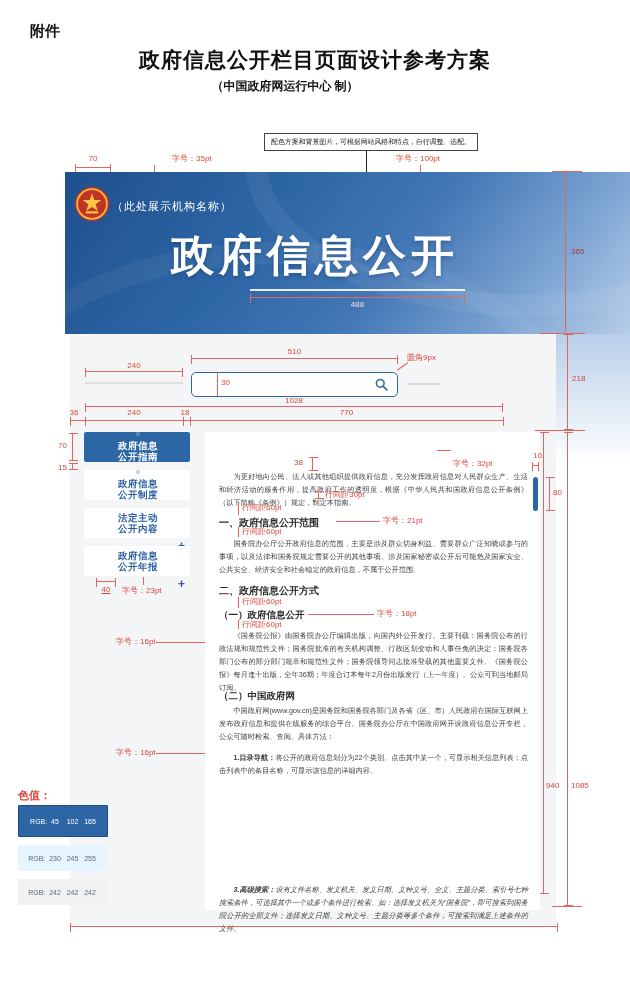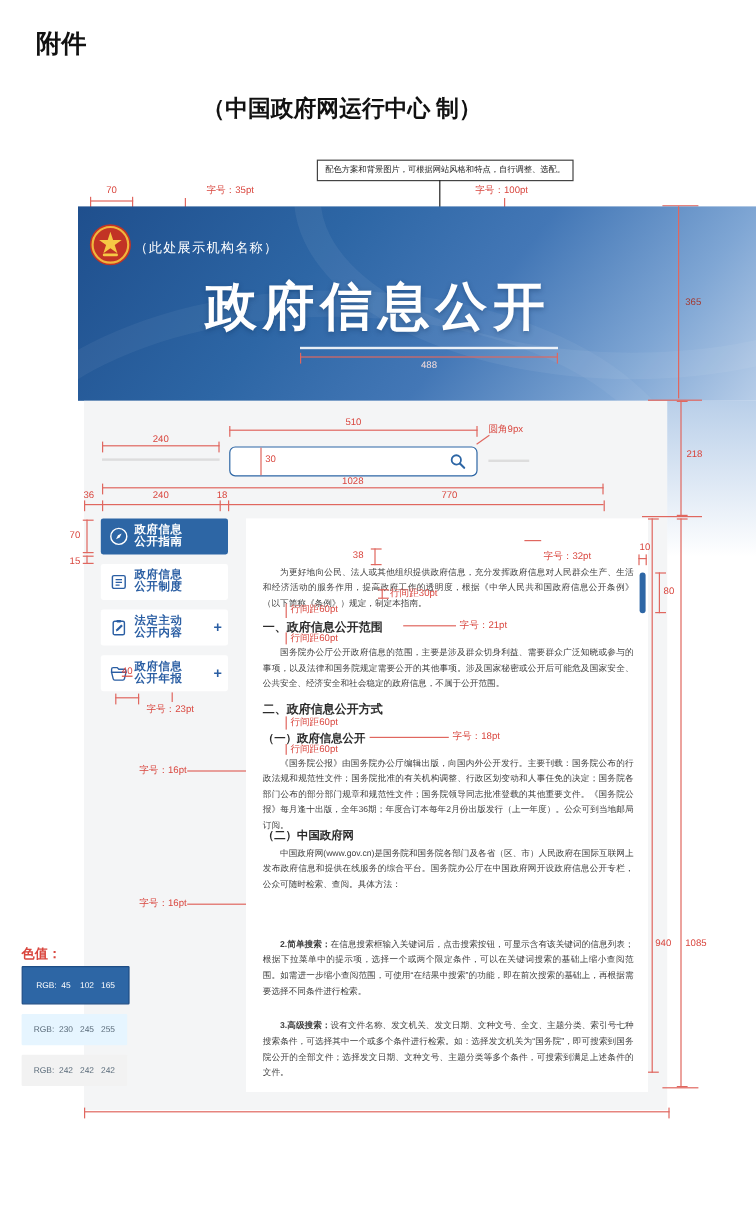--- a/index.html
+++ b/index.html
@@ -24,40 +24,41 @@
   .callout{position:absolute;border:1px solid #444;background:#fff;color:#222;font-size:6.9px;
     line-height:15px;text-align:center;}
   
   .mk-header{position:absolute;left:65px;top:172px;width:565px;height:162px;overflow:hidden;
     background:linear-gradient(128deg,#1f4f8d 0%,#2d66a5 34%,#4377b6 58%,#7fa6d4 82%,#b7cde8 100%);}
   .wave{position:absolute;border-radius:50%;border:22px solid rgba(255,255,255,0.06);}
   .mk-page{position:absolute;left:70px;top:334px;width:486px;height:591px;background:#f4f5f6;}
   .search-box{position:absolute;left:191px;top:372px;width:207px;height:25px;background:#fff;
     border:1.4px solid #2d66a5;border-radius:5px;box-sizing:border-box;}
   .mi{position:absolute;left:84px;width:106px;height:30px;background:#fff;color:#2a5ea3;
-    display:flex;align-items:center;gap:5px;padding:0 5px 0 7px;box-sizing:border-box;border-radius:2px;}
+    display:flex;align-items:center;gap:5px;padding:0 5px 0 7px;box-sizing:border-box;border-radius:2px;flex-direction:column;}
   .mi.active{background:#2d66a5;color:#fff;}
   .mi .lbl{font-size:9.5px;font-weight:bold;line-height:10.5px;letter-spacing:0.5px;}
   .mi .plus{margin-left:auto;font-size:12px;font-weight:bold;color:#2a5ea3;}
   .card{position:absolute;left:205px;top:432px;width:335px;height:478px;background:#fff;}
   .p{position:absolute;left:219px;width:309px;font-size:7.2px;line-height:13px;color:#3f3f3f;
     text-align:justify;text-indent:2em;margin:0;}
   .h2c{position:absolute;left:219px;font-size:10px;font-weight:bold;color:#2b2b2b;margin:0;}
   .h3c{position:absolute;left:219px;font-size:9.5px;font-weight:bold;color:#2b2b2b;margin:0;}
   .sw{position:absolute;left:18px;width:88px;display:flex;align-items:center;justify-content:center;
     font-size:7px;white-space:pre;border-radius:1px;}
   .scrollbar{position:absolute;left:533px;top:477px;width:5px;height:34px;background:#2d66a5;border-radius:2.5px;}
 </style>
 </head>
 <body>
 
 <div id="canvas">
 
-  <div class="abs doc-serif" style="left:30px;top:22px;font-size:21px;">附件</div>
-  <div class="abs doc-serif" style="left:0;top:78px;width:570px;text-align:center;font-size:19px;">（中国政府网运行中心 制）</div>
+  <div class="abs doc-serif" style="left:30px;top:22px;font-size:15px;">附件</div>
+  <div class="abs doc-serif" style="left:0;top:46px;width:630px;text-align:center;font-size:21px;letter-spacing:1px;">政府信息公开栏目页面设计参考方案</div>
+  <div class="abs doc-serif" style="left:0;top:78px;width:570px;text-align:center;font-size:12px;">（中国政府网运行中心 制）</div>
 
   <div class="callout" style="left:264px;top:133px;width:212px;height:16px;">配色方案和背景图片，可根据网站风格和特点，自行调整、选配。</div>
   <div class="abs" style="left:366px;top:150px;width:0;height:118px;border-left:1px solid #222;"></div>
 
   <div class="rl rlc" style="left:73px;top:155px;width:40px;">70</div>
   <div class="hdim" style="left:75px;top:167px;width:36px;"></div>
   <div class="rl" style="left:144px;top:155px;margin-left:28px;">字号：35pt</div>
   <div class="vln" style="left:154px;top:165px;height:42px;"></div>
   <div class="rl" style="left:396px;top:155px;">字号：100pt</div>
   <div class="vln" style="left:420px;top:165px;height:80px;"></div>
@@ -100,21 +101,21 @@
     <line x1="14.8" y1="14.8" x2="20.5" y2="20.5" stroke="#2d66a5" stroke-width="2.8" stroke-linecap="round"></line>
   </svg>
   <div class="gln" style="left:407px;top:383px;width:34px;"></div>
 
   <div class="rl rlc" style="left:85px;top:397px;width:418px;">1028</div>
   <div class="hdim" style="left:85px;top:406px;width:418px;"></div>
 
   <div class="rl rlc" style="left:62px;top:409px;width:24px;">36</div>
   <div class="rl rlc" style="left:85px;top:409px;width:98px;">240</div>
   <div class="rl rlc" style="left:174px;top:409px;width:22px;">18</div>
-  <div class="rl rlc" style="left:190px;top:409px;width:313px;padding-left:28px;">770</div>
+  <div class="rl rlc" style="left:190px;top:409px;width:313px;">770</div>
   <div class="hln" style="left:70px;top:420px;width:433px;">
     <div class="tk" style="left:0;"></div>
     <div class="tk" style="left:15px;"></div>
     <div class="tk" style="left:113px;"></div>
     <div class="tk" style="left:120px;"></div>
     <div class="tk" style="left:433px;"></div>
   </div>
 
   <div class="mi active" style="top:432px;">
     <svg width="16" height="16" viewBox="0 0 24 24">
@@ -152,21 +153,21 @@
     <div class="lbl"><span>政府信息</span><br>
       <span>公开年报</span></div>
     <span class="plus">+</span>
   </div>
 
   <div class="vdim" style="left:72px;top:433px;height:28px;"></div>
   <div class="rl" style="left:58px;top:442px;">70</div>
   <div class="vdim" style="left:72px;top:463px;height:7px;"></div>
   <div class="rl" style="left:58px;top:464px;">15</div>
   <div class="hdim" style="left:96px;top:581px;width:20px;"></div>
-  <div class="rl rlc" style="left:96px;top:556px;width:20px;text-decoration:underline;">40</div>
+  <div class="rl rlc" style="left:96px;top:586px;width:20px;text-decoration:underline;">40</div>
   <div class="vln" style="left:143px;top:577px;height:8px;"></div>
   <div class="rl" style="left:122px;top:587px;">字号：23pt</div>
 
   <div class="card"></div>
   <div class="hln" style="left:437px;top:450px;width:14px;"></div>
   <div class="rl" style="left:453px;top:460px;">字号：32pt</div>
   <div class="rl" style="left:294px;top:459px;">38</div>
   <div class="vdim" style="left:312px;top:457px;height:14px;"></div>
 
   <p class="p" style="top:470px;">为更好地向公民、法人或其他组织提供政府信息，充分发挥政府信息对人民群众生产、生活和经济活动的服务作用，提高政府工作的透明度，根据《中华人民共和国政府信息公开条例》（以下简称《条例》）规定，制定本指南。</p>
@@ -191,22 +192,22 @@
   <div class="vln" style="left:238px;top:620px;height:9px;"></div>
   <div class="rl" style="left:242px;top:621px;">行间距60pt</div>
   <p class="p" style="top:629px;">《国务院公报》由国务院办公厅编辑出版，向国内外公开发行。主要刊载：国务院公布的行政法规和规范性文件；国务院批准的有关机构调整、行政区划变动和人事任免的决定；国务院各部门公布的部分部门规章和规范性文件；国务院领导同志批准登载的其他重要文件。《国务院公报》每月逢十出版，全年36期；年度合订本每年2月份出版发行（上一年度）。公众可到当地邮局订阅。</p>
   <div class="rl" style="left:116px;top:638px;">字号：16pt</div>
   <div class="hln" style="left:156px;top:642px;width:49px;"></div>
 
   <h4 class="h3c" style="top:690px;">（二）中国政府网</h4>
   <p class="p" style="top:704px;">中国政府网(www.gov.cn)是国务院和国务院各部门及各省（区、市）人民政府在国际互联网上发布政府信息和提供在线服务的综合平台。国务院办公厅在中国政府网开设政府信息公开专栏，公众可随时检索、查阅。具体方法：</p>
   <div class="rl" style="left:116px;top:749px;">字号：16pt</div>
   <div class="hln" style="left:156px;top:753px;width:49px;"></div>
-  <p class="p" style="top:780px;"><b>2.简单搜索：</b><span>在信息搜索框输入关键词后，点击搜索按钮，可显示含有该关键词的信息列表；根据下拉菜单中的提示项，选择一个或两个限定条件，可以在关键词搜索的基础上缩小查阅范围。如需进一步缩小查阅范围，可使用“在结果中搜索”的功能，即在前次搜索的基础上，再根据需要选择不同条件进行检索。</span></p>
-  <p class="p" style="top:848px;"><b>3.高级搜索：</b><span>设有文件名称、发文机关、发文日期、文种文号、全文、主题分类、索引号七种搜索条件，可选择其中一个或多个条件进行检索。如：选择发文机关为“国务院”，即可搜索到国务院公开的全部文件；选择发文日期、文种文号、主题分类等多个条件，可搜索到满足上述条件的文件。</span></p>
+  <p class="p" style="top:751px;"><b>1.目录导航：</b><span>将公开的政府信息划分为22个类别。点击其中某一个，可显示相关信息列表；点击列表中的条目名称，可显示该信息的详细内容。</span></p>
+  <p class="p" style="top:883px;font-style:italic;"><b>3.高级搜索：</b><span>设有文件名称、发文机关、发文日期、文种文号、全文、主题分类、索引号七种搜索条件，可选择其中一个或多个条件进行检索。如：选择发文机关为“国务院”，即可搜索到国务院公开的全部文件；选择发文日期、文种文号、主题分类等多个条件，可搜索到满足上述条件的文件。</span></p>
 
   <div class="scrollbar"></div>
   <div class="rl" style="left:533px;top:452px;">10</div>
   <div class="hdim" style="left:532px;top:465px;width:7px;"></div>
   <div class="vdim" style="left:549px;top:477px;height:34px;"></div>
   <div class="rl" style="left:553px;top:489px;">80</div>
 
   <div class="hln" style="left:540px;top:333px;width:45px;"></div>
   <div class="vdim" style="left:567px;top:334px;height:96px;"></div>
   <div class="rl" style="left:572px;top:375px;">218</div>

